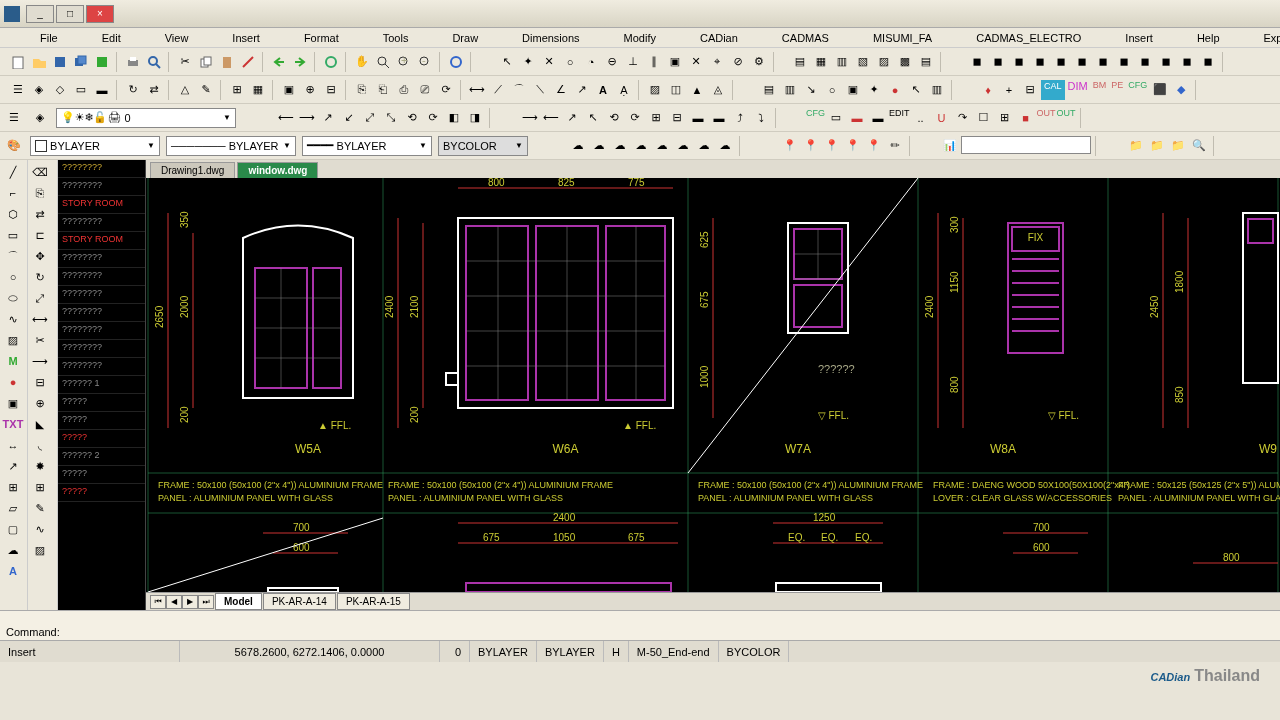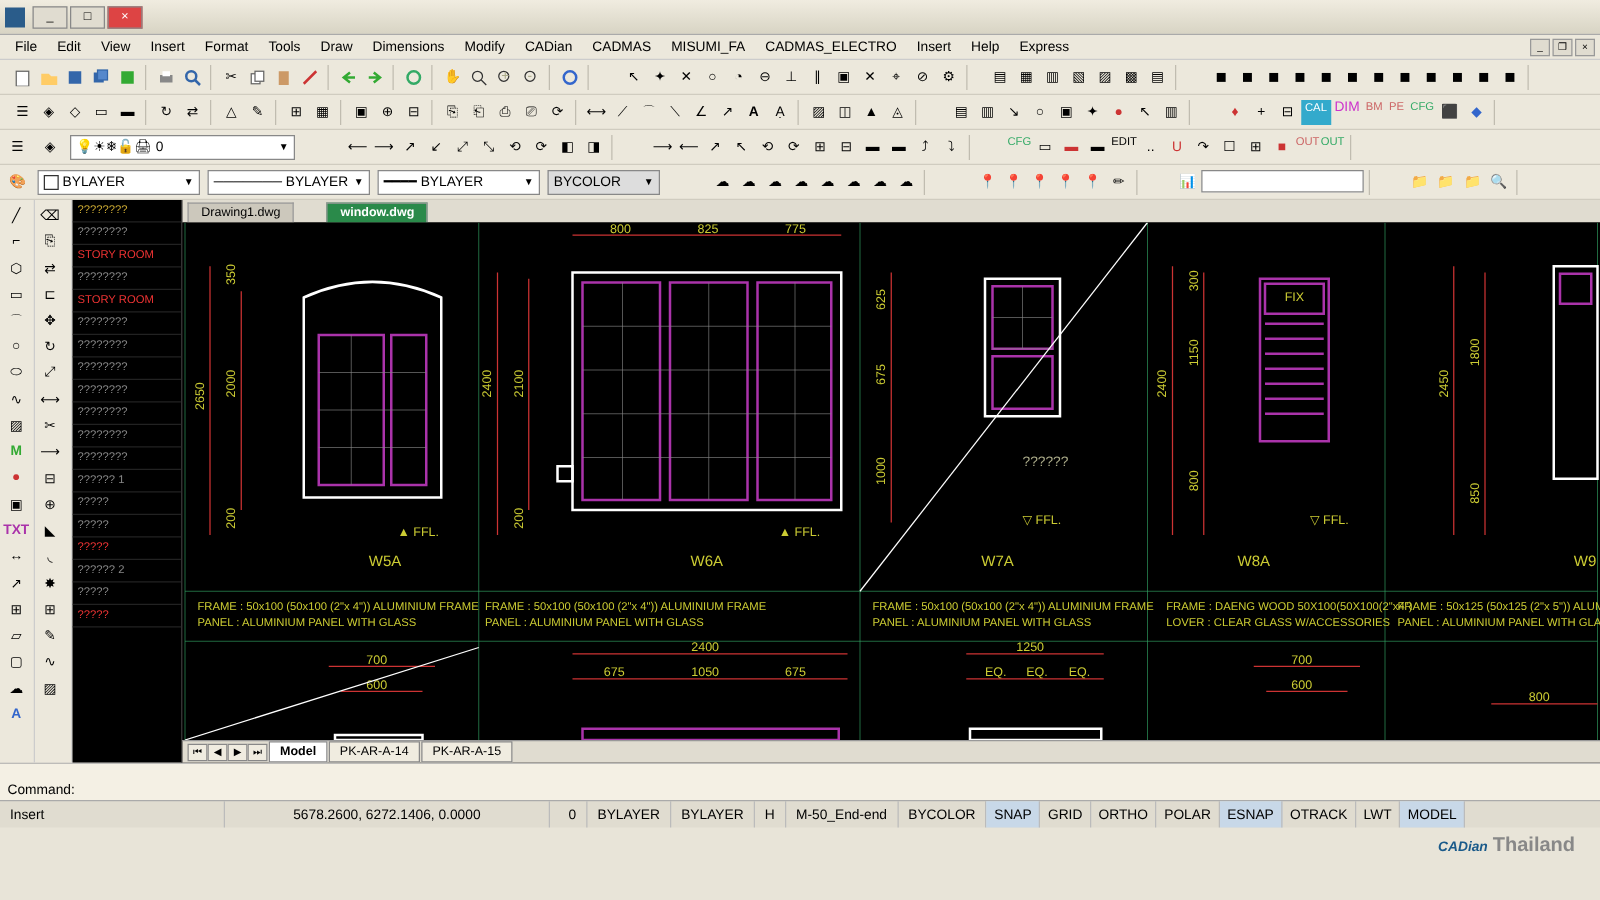--- a/index.html
+++ b/index.html
@@ -6,21 +6,21 @@
 body { background: #e8e4d8; width: 1280px; height: 720px; overflow: hidden; position: relative; }
 
 .titlebar { height: 28px; background: linear-gradient(#f0ece0, #d8d4c4); display: flex; align-items: center; padding: 0 4px; border-bottom: 1px solid #aaa; }
 .titlebar .icon-app { width: 16px; height: 16px; background: #2a5c8a; margin-right: 6px; }
 .titlebar .title-text { flex: 1; color: #222; }
 .win-controls { display: flex; gap: 2px; }
 .win-btn { width: 28px; height: 18px; background: #e0dcd0; border: 1px solid #888; display: flex; align-items: center; justify-content: center; font-size: 10px; cursor: pointer; }
 .win-close { background: #d44; color: white; }
 
 .menubar { height: 20px; background: #ece8dc; display: flex; align-items: center; padding: 0 4px; border-bottom: 1px solid #ccc; }
-.menubar .menu-item { padding: 2px 8px; cursor: pointer; }
+.menubar .menu-item { padding: 2px 8px; cursor: pointer; margin-left: 28px; }
 .menubar .mdi-controls { margin-left: auto; display: flex; gap: 2px; }
 .mdi-btn { width: 16px; height: 14px; border: 1px solid #999; background: #e0dcd0; font-size: 8px; display: flex; align-items: center; justify-content: center; }
 
 .toolbar-row { height: 28px; background: #ece8dc; display: flex; align-items: center; padding: 2px 4px; gap: 2px; border-bottom: 1px solid #d0ccc0; }
 .tb-group { display: flex; gap: 1px; padding: 0 4px; border-right: 1px solid #c0bcb0; }
 .tb-btn { width: 20px; height: 20px; display: flex; align-items: center; justify-content: center; cursor: pointer; border: 1px solid transparent; }
 .tb-ico { width: 14px; height: 14px; }
 
 .prop-row { height: 28px; background: #ece8dc; display: flex; align-items: center; padding: 2px 4px; gap: 6px; border-bottom: 1px solid #d0ccc0; }
 .dropdown { height: 20px; border: 1px solid #888; background: white; display: flex; align-items: center; padding: 0 4px; font-size: 11px; }
@@ -31,21 +31,21 @@
 .side-toolbar { width: 28px; background: #ece8dc; display: flex; flex-direction: column; gap: 1px; padding: 2px; border-right: 1px solid #ccc; }
 .side-toolbar .tb-btn { width: 22px; height: 20px; }
 .side-toolbar2 { width: 30px; background: #ece8dc; border-right: 1px solid #ccc; display: flex; flex-direction: column; gap: 1px; padding: 2px; }
 
 .layer-panel { width: 88px; background: #000; border-right: 1px solid #444; display: flex; flex-direction: column; overflow: hidden; }
 .layer-item { height: 18px; color: #888; font-size: 9px; padding: 2px 4px; border-bottom: 1px solid #222; white-space: nowrap; overflow: hidden; }
 .layer-item.red { color: #e33; }
 .layer-item.yel { color: #ca3; }
 
 .canvas-wrap { flex: 1; display: flex; flex-direction: column; background: #000; position: relative; }
-.tab-strip { height: 18px; background: #e0dcd0; display: flex; align-items: flex-end; padding: 0 4px; gap: 24px; }
+.tab-strip { height: 18px; background: #e0dcd0; display: flex; align-items: flex-end; padding: 0 4px; }
 .doc-tab { padding: 2px 10px; background: #ccc8bc; border: 1px solid #999; border-bottom: none; font-size: 10px; margin-right: 2px; }
 .doc-tab.active { background: #2a8a4a; color: white; font-weight: bold; }
 
 .canvas { flex: 1; background: #000; position: relative; overflow: hidden; }
 .drawing { position: absolute; inset: 0; }
 
 .bot-tabs { height: 18px; background: #e0dcd0; display: flex; align-items: center; padding: 0 4px; border-top: 1px solid #999; }
 .nav-btns { display: flex; gap: 0; }
 .nav-btn { width: 16px; height: 14px; border: 1px solid #888; background: #f0ece0; font-size: 8px; display: flex; align-items: center; justify-content: center; }
 .layout-tab { padding: 2px 8px; background: #f0ece0; border: 1px solid #888; font-size: 10px; margin-left: 1px; }
@@ -665,27 +665,17 @@
 
 <div class="statusbar">
   <div class="status-cell ready">Insert</div>
   <div class="status-cell" style="width:260px;justify-content:center">5678.2600, 6272.1406, 0.0000</div>
   <div class="status-cell" style="width:30px;justify-content:flex-end">0</div>
   <div class="status-cell">BYLAYER</div>
   <div class="status-cell">BYLAYER</div>
   <div class="status-cell">H</div>
   <div class="status-cell">M-50_End-end</div>
   <div class="status-cell">BYCOLOR</div>
-  <div id="status-toggles" style="display:flex;height:100%">
-      <div class="status-cell status-toggle on">SNAP</div>
-      <div class="status-cell status-toggle">GRID</div>
-      <div class="status-cell status-toggle">ORTHO</div>
-      <div class="status-cell status-toggle">POLAR</div>
-      <div class="status-cell status-toggle on">ESNAP</div>
-      <div class="status-cell status-toggle">OTRACK</div>
-      <div class="status-cell status-toggle">LWT</div>
-      <div class="status-cell status-toggle on">MODEL</div>
-    </div>
 </div>
 
 <div class="logo">
   <span>CADian</span><span class="sub">Thailand</span>
 </div>
 
 </body></html>

